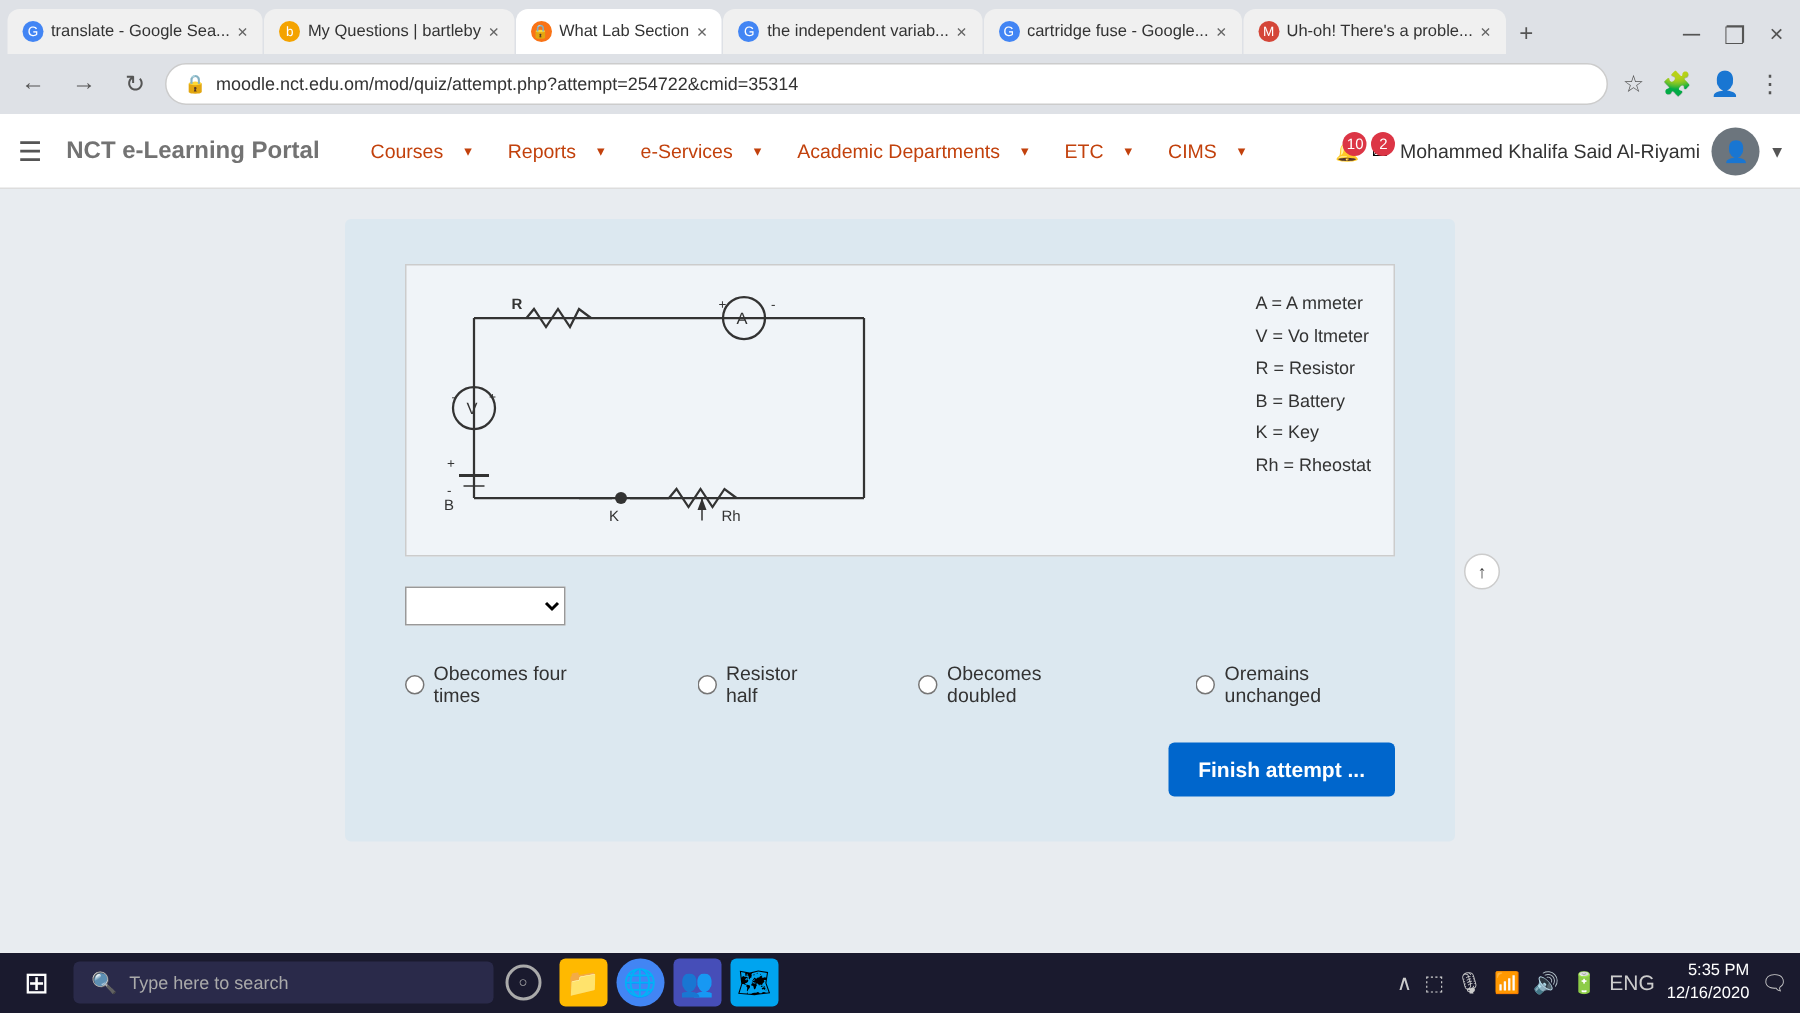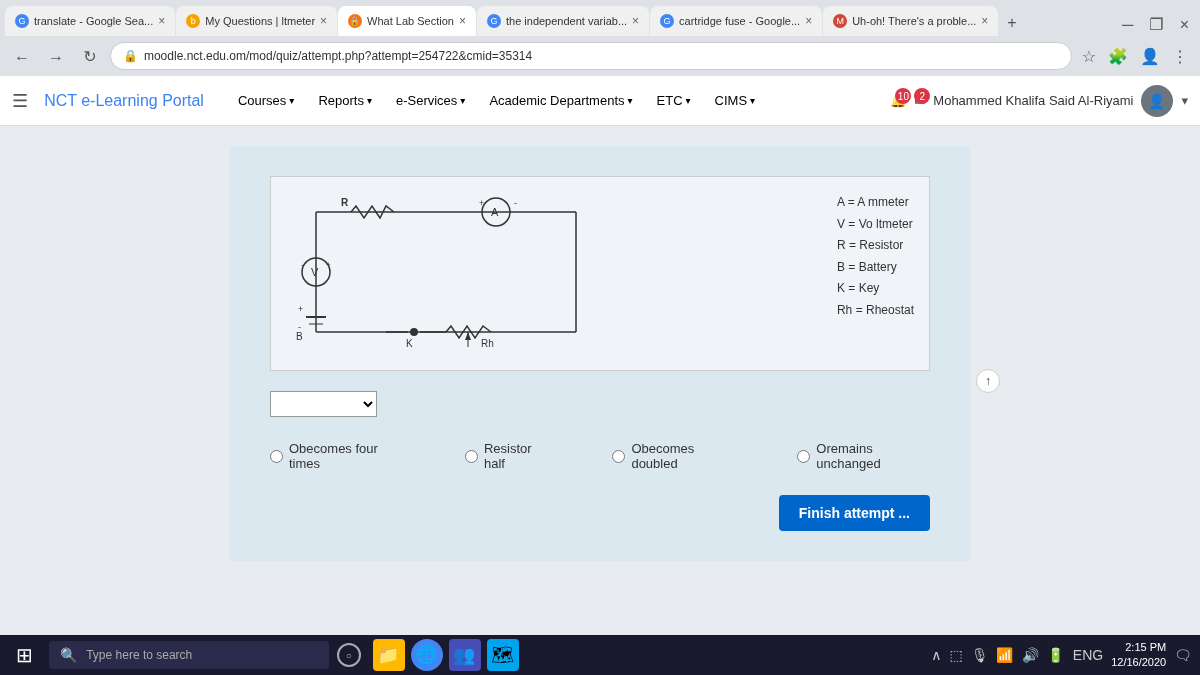--- a/index.html
+++ b/index.html
@@ -21,23 +21,23 @@
     .nav-btn { background: none; border: none; cursor: pointer; color: #555; font-size: 16px; padding: 4px; border-radius: 50%; width: 28px; height: 28px; display: flex; align-items: center; justify-content: center; }
     .url-bar { flex: 1; background: #fff; border: 1px solid #ccc; border-radius: 20px; padding: 4px 12px; font-size: 12px; color: #333; display: flex; align-items: center; gap: 6px; height: 28px; }
     .url-lock { color: #555; font-size: 12px; }
     .url-text { flex: 1; color: #333; overflow: hidden; white-space: nowrap; text-overflow: ellipsis; }
     .address-actions { display: flex; gap: 4px; }
     .address-actions span { font-size: 16px; color: #555; cursor: pointer; padding: 4px; }
 
     
     .moodle-nav { background: #fff; border-bottom: 1px solid #ddd; display: flex; align-items: center; padding: 0 12px; height: 50px; gap: 16px; }
     .nav-hamburger { font-size: 18px; cursor: pointer; color: #555; }
-    .nav-logo { font-size: 16px; font-weight: normal; color: #3b82f6; margin-right: 8px; }
+    .nav-logo { font-size: 16px; font-weight: bold; color: #737373; margin-right: 8px; }
     .nav-menu { display: flex; gap: 4px; flex: 1; }
-    .nav-item { padding: 6px 10px; font-size: 13px; color: #000000; cursor: pointer; display: flex; align-items: center; gap: 3px; }
+    .nav-item { padding: 6px 10px; font-size: 13px; color: #c2410c; cursor: pointer; display: flex; align-items: center; gap: 14px; }
     .nav-item .arrow { font-size: 10px; }
     .nav-right { display: flex; align-items: center; gap: 8px; margin-left: auto; }
     .notification-bell { position: relative; cursor: pointer; }
     .notification-bell .badge { position: absolute; top: -5px; right: -5px; background: #dc3545; color: #fff; border-radius: 50%; width: 16px; height: 16px; font-size: 10px; display: flex; align-items: center; justify-content: center; }
     .messages-icon { position: relative; cursor: pointer; }
     .messages-icon .badge { position: absolute; top: -5px; right: -5px; background: #dc3545; color: #fff; border-radius: 50%; width: 16px; height: 16px; font-size: 10px; display: flex; align-items: center; justify-content: center; }
     .user-name { font-size: 13px; color: #333; cursor: pointer; }
     .user-avatar { width: 32px; height: 32px; border-radius: 50%; background: #6c757d; display: flex; align-items: center; justify-content: center; color: #fff; font-size: 14px; cursor: pointer; }
 
     
@@ -88,21 +88,21 @@
 <body>
 
 <div class="tab-bar">
   <div class="tab">
     <div class="tab-favicon" style="background:#4285f4;color:#fff;font-size:9px;display:flex;align-items:center;justify-content:center;">G</div>
     <span class="tab-title">translate - Google Sea...</span>
     <span class="tab-close">×</span>
   </div>
   <div class="tab">
     <div class="tab-favicon" style="background:#f4a300;color:#fff;font-size:9px;display:flex;align-items:center;justify-content:center;">b</div>
-    <span class="tab-title">My Questions | ltmeter</span>
+    <span class="tab-title">My Questions | bartleby</span>
     <span class="tab-close">×</span>
   </div>
   <div class="tab active">
     <div class="tab-favicon" style="background:#f97316;color:#fff;font-size:9px;display:flex;align-items:center;justify-content:center;">🔒</div>
     <span class="tab-title">What Lab Section</span>
     <span class="tab-close">×</span>
   </div>
   <div class="tab">
     <div class="tab-favicon" style="background:#4285f4;color:#fff;font-size:9px;display:flex;align-items:center;justify-content:center;">G</div>
     <span class="tab-title">the independent variab...</span>
@@ -308,18 +308,18 @@
     <div class="taskbar-icons">
       <span class="taskbar-icon">∧</span>
       <span class="taskbar-icon">⬚</span>
       <span class="taskbar-icon">🎙</span>
       <span class="taskbar-icon">📶</span>
       <span class="taskbar-icon">🔊</span>
       <span class="taskbar-icon">🔋</span>
       <span class="taskbar-icon">ENG</span>
     </div>
     <div class="taskbar-time">
-      <div>2:15 PM</div>
+      <div>5:35 PM</div>
       <div>12/16/2020</div>
     </div>
     <span class="taskbar-notification">🗨</span>
   </div>
 </div>
 
 </body></html>

